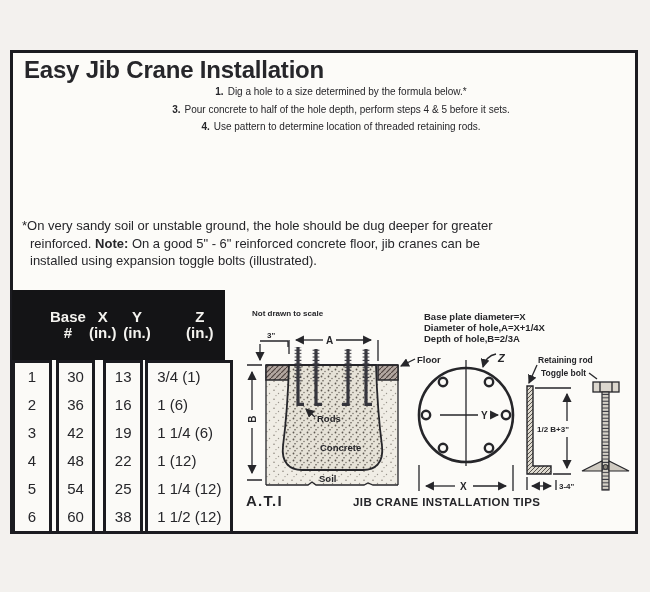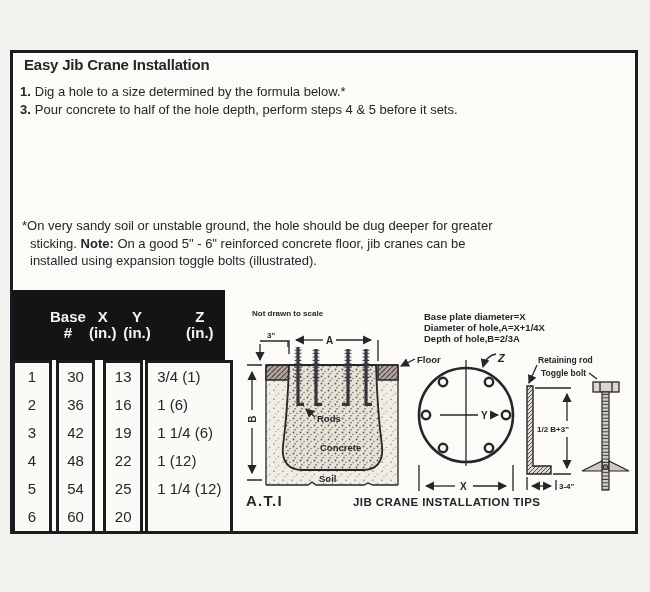--- a/index.html
+++ b/index.html
@@ -7,23 +7,23 @@
     width:650px;height:592px;position:relative;overflow:hidden;
     background:#f3f1ee;color:#26262a;
     font-family:"Liberation Sans",sans-serif;
   }
   .frame{
     position:absolute;left:10px;top:50px;width:622px;height:478px;
     border:3px solid #1b1b20;background:#fcfbf8;
   }
   .title{
     position:absolute;left:11px;top:3px;
-    font-size:15px;font-weight:700;letter-spacing:-0.2px;white-space:nowrap;
-  }
-  .steps{position:absolute;left:7px;top:30px;width:608px;font-size:13px;line-height:17.5px;}
+    font-size:24px;font-weight:700;letter-spacing:-0.2px;white-space:nowrap;
+  }
+  .steps{position:absolute;left:24px;top:30px;width:608px;font-size:10px;line-height:17.5px;text-align:center;}
   .step .num{font-weight:700;margin-right:4px;}
   .step .l2{padding-left:19px;}
   .footnote{position:absolute;left:9px;top:164px;width:608px;font-size:13px;line-height:17.5px;}
   .footnote .ind{padding-left:8px;}
   .b{font-weight:700;}
   .dim-table{position:absolute;left:-1px;top:237px;width:221px;}
   .thead{
     width:213px;height:70px;background:#141416;color:#f4f3ef;
     display:flex;font-weight:700;font-size:15px;line-height:16.5px;text-align:center;
   }
@@ -53,25 +53,29 @@
 
     <div class="steps">
       <div class="step">
         <div><span class="num">1.</span><span>Dig a hole to a size determined by the formula below.*</span></div>
         <div class="l2"></div>
       </div>
       <div class="step">
         <div><span class="num">3.</span><span>Pour concrete to half of the hole depth, perform steps 4 &amp; 5 before it sets.</span></div>
         <div class="l2"></div>
       </div>
+      <div class="step">
+        <div><span class="num">4.</span><span>Use pattern to determine location of threaded retaining rods.</span></div>
+        <div class="l2"></div>
+      </div>
     </div>
 
     <div class="footnote">
       <div>*On very sandy soil or unstable ground, the hole should be dug deeper for greater</div>
-      <div class="ind"><span>sticking. </span><span class="b">Note:</span><span> On a good 5" - 6" reinforced concrete floor, jib cranes can be</span></div>
+      <div class="ind"><span>reinforced. </span><span class="b">Note:</span><span> On a good 5" - 6" reinforced concrete floor, jib cranes can be</span></div>
       <div class="ind">installed using expansion toggle bolts (illustrated).</div>
     </div>
 
     <div class="dim-table">
       <div class="thead">
         <div class="hcell hc1">
             <span>Base</span>
             <span>#</span>
           </div>
         <div class="hcell hc2">
@@ -103,28 +107,29 @@
           <div class="tcell">48</div>
           <div class="tcell">54</div>
           <div class="tcell">60</div>
         </div>
         <div class="tcol tc3">
           <div class="tcell">13</div>
           <div class="tcell">16</div>
           <div class="tcell">19</div>
           <div class="tcell">22</div>
           <div class="tcell">25</div>
-          <div class="tcell">20</div>
+          <div class="tcell">38</div>
         </div>
         <div class="tcol tc4">
           <div class="tcell">3/4 (1)</div>
           <div class="tcell">1 (6)</div>
           <div class="tcell">1 1/4 (6)</div>
           <div class="tcell">1 (12)</div>
           <div class="tcell">1 1/4 (12)</div>
+          <div class="tcell">1 1/2 (12)</div>
         </div>
       </div>
     </div>
 
     <svg class="diagram" width="404" height="240" viewBox="0 0 404 240">
       <defs>
         <marker id="arr" viewBox="0 0 8 8" refX="7" refY="4" markerWidth="7" markerHeight="7" orient="auto-start-reverse">
           <path d="M0,0L8,4L0,8Z" fill="#26262a"></path>
         </marker>
         <pattern id="concretePat" width="7" height="7" patternUnits="userSpaceOnUse">

